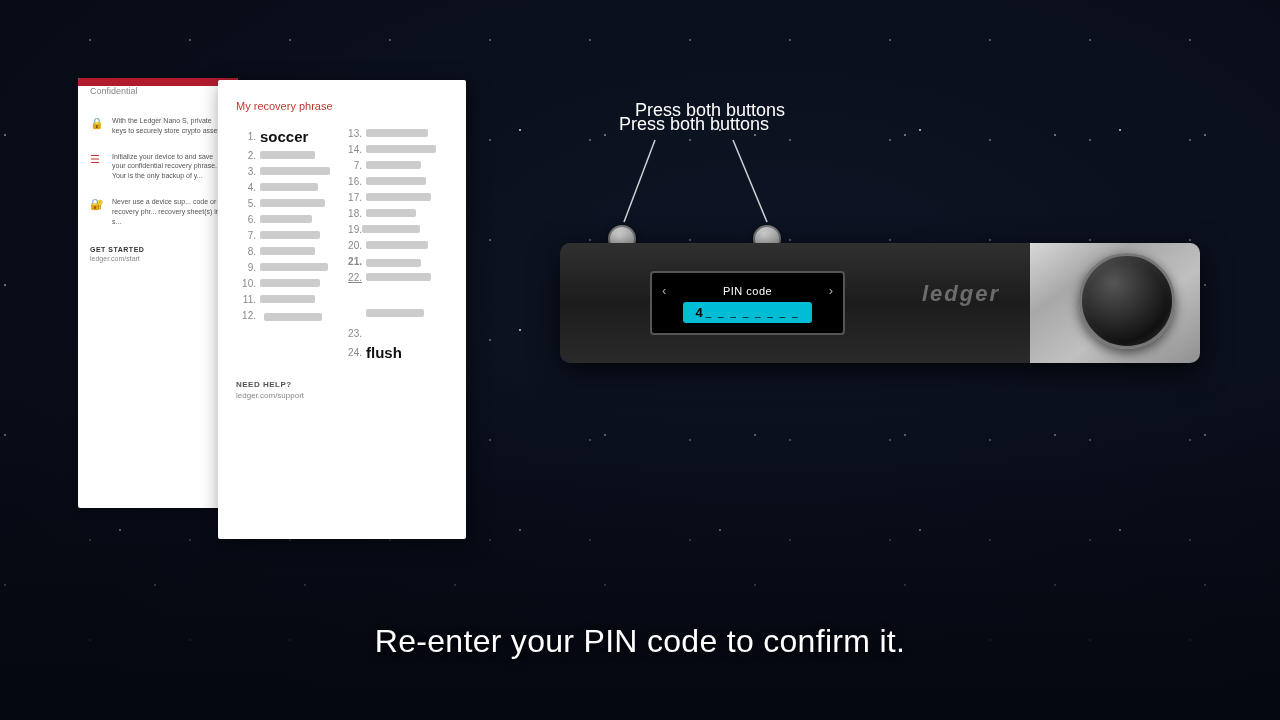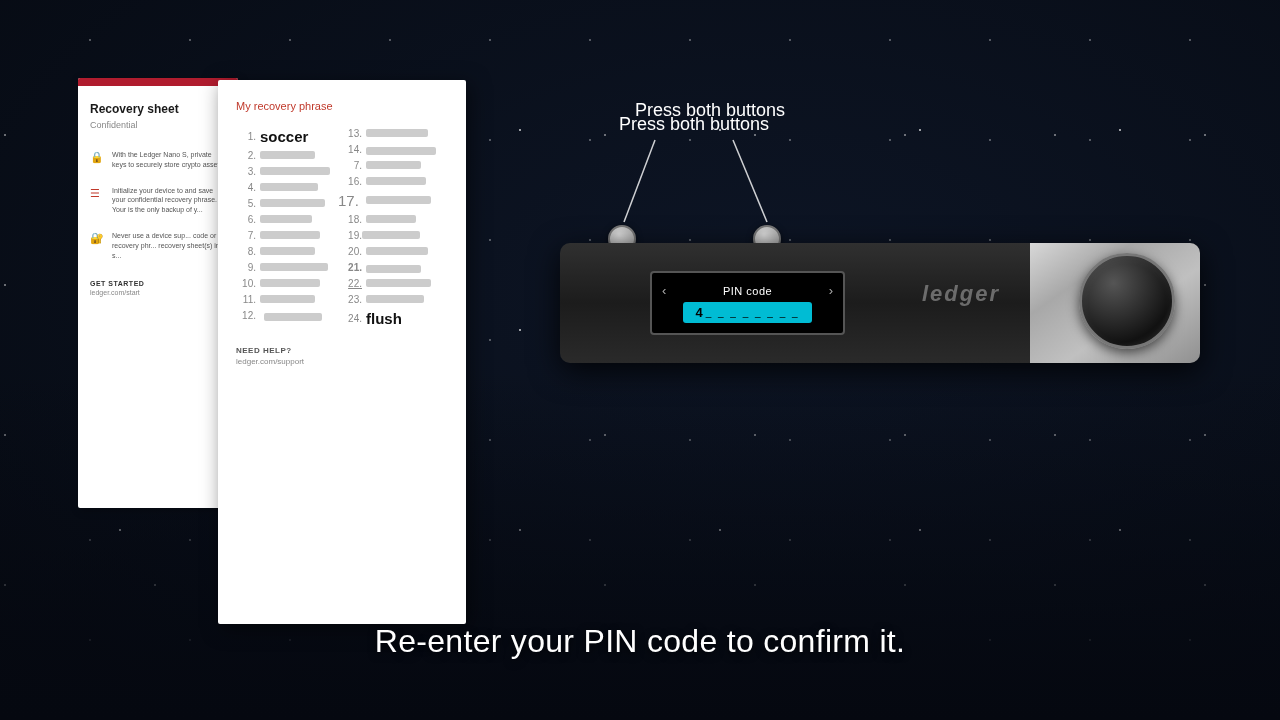--- a/index.html
+++ b/index.html
@@ -106,21 +106,21 @@
       color: #888;
       padding: 0 12px;
     }
 
     
     .recovery-card {
       position: absolute;
       left: 218px;
       top: 80px;
       width: 248px;
-      height: 544px;
+      height: 459px;
       background: #fff;
       border-radius: 2px;
       box-shadow: 4px 4px 20px rgba(0,0,0,0.5);
       padding: 20px 18px;
     }
 
     .recovery-card .card-title {
       font-size: 11px;
       color: #c0392b;
       margin-bottom: 14px;
@@ -209,21 +209,20 @@
   </style>
 </head>
 <body>
 
 <div class="bg"></div>
 <div class="stars"></div>
 <div class="mountain-silhouette"></div>
 
 <div class="recovery-sheet-bg">
   <div class="red-bar"></div>
-  <div class="sheet-title">Recovery sheet</div>
   <div class="sheet-sub">Confidential</div>
   <div class="icon-row">
     <div class="icon-box" style="color:#c0392b; font-size:11px;">🔒</div>
     <div class="icon-text">With the Ledger Nano S, private keys to securely store crypto assets.</div>
   </div>
   <div class="icon-row">
     <div class="icon-box" style="color:#c0392b; font-size:11px;">☰</div>
     <div class="icon-text">Initialize your device to and save your confidential recovery phrase. Your is the only backup of y...</div>
   </div>
   <div class="icon-row">
@@ -285,34 +284,34 @@
         <div style="display: flex; align-items: flex-end; gap: 8px; padding: 1.5px 0px;">
           <span style="color: rgb(136, 136, 136); font-size: 10px; min-width: 20px; text-align: right;">12.</span>
           <div style="height: 8px; background: rgb(204, 204, 204); border-radius: 2px; width: 58px;"></div>
         </div>
       </div>
       <div style="display: flex; flex-direction: column; gap: 2px; padding-left: 8px;">
         <div style="display: flex; align-items: center; gap: 4px; padding: 1.5px 0px;">
           <span style="color: rgb(136, 136, 136); font-size: 10px; min-width: 24px; text-align: right;">13.</span>
           <div style="height: 8px; background: rgb(204, 204, 204); border-radius: 2px; width: 62px;"></div>
         </div>
-        <div style="display: flex; align-items: flex-end; gap: 4px; padding: 1.5px 0px;">
+        <div style="display: flex; align-items: center; gap: 4px; padding: 1.5px 0px;">
           <span style="color: rgb(136, 136, 136); font-size: 10px; min-width: 24px; text-align: right;">14.</span>
           <div style="height: 8px; background: rgb(204, 204, 204); border-radius: 2px; width: 70px;"></div>
         </div>
         <div style="display: flex; align-items: center; gap: 4px; padding: 1.5px 0px;">
           <span style="color: rgb(136, 136, 136); font-size: 10px; min-width: 24px; text-align: right;">7.</span>
           <div style="height: 8px; background: rgb(204, 204, 204); border-radius: 2px; width: 55px;"></div>
         </div>
         <div style="display: flex; align-items: center; gap: 4px; padding: 1.5px 0px;">
           <span style="color: rgb(136, 136, 136); font-size: 10px; min-width: 24px; text-align: right;">16.</span>
           <div style="height: 8px; background: rgb(204, 204, 204); border-radius: 2px; width: 60px;"></div>
         </div>
         <div style="display: flex; align-items: center; gap: 4px; padding: 1.5px 0px;">
-          <span style="color: rgb(136, 136, 136); font-size: 15px; min-width: 24px; text-align: left;">17.</span>
+          <span style="color: rgb(136, 136, 136); font-size: 10px; min-width: 24px; text-align: right;">17.</span>
           <div style="height: 8px; background: rgb(204, 204, 204); border-radius: 2px; width: 65px;"></div>
         </div>
         <div style="display: flex; align-items: center; gap: 4px; padding: 1.5px 0px;">
           <span style="color: rgb(136, 136, 136); font-size: 10px; min-width: 24px; text-align: right;">18.</span>
           <div style="height: 8px; background: rgb(204, 204, 204); border-radius: 2px; width: 50px;"></div>
         </div>
         <div style="display: flex; align-items: center; gap: 0; padding: 1.5px 0px;">
           <span style="color: rgb(136, 136, 136); font-size: 10px; min-width: 24px; text-align: right;">19.</span>
           <div style="height: 8px; background: rgb(204, 204, 204); border-radius: 2px; width: 58px;"></div>
         </div>
@@ -322,21 +321,21 @@
         </div>
         <div style="display: flex; align-items: flex-end; gap: 4px; padding: 1.5px 0px; font-weight: bold;">
           <span style="color: rgb(136, 136, 136); font-size: 10px; min-width: 24px; text-align: right;">21.</span>
           <div style="height: 8px; background: rgb(204, 204, 204); border-radius: 2px; width: 55px;"></div>
         </div>
         <div style="display: flex; align-items: center; gap: 4px; padding: 1.5px 0px;">
           <span style="color: rgb(136, 136, 136); font-size: 10px; min-width: 24px; text-align: right; text-decoration: underline;">22.</span>
           <div style="height: 8px; background: rgb(204, 204, 204); border-radius: 2px; width: 65px;"></div>
         </div>
         <div style="display: flex; align-items: center; gap: 4px; padding: 1.5px 0px;">
-          <span style="color: rgb(136, 136, 136); font-size: 10px; min-width: 24px; text-align: right;">23.</span>
+          <span style="color: rgb(136, 136, 136); font-size: 10px; min-width: 24px; text-align: right; margin-top: 40px;">23.</span>
           <div style="height: 8px; background: rgb(204, 204, 204); border-radius: 2px; width: 58px;"></div>
         </div>
         <div style="display: flex; align-items: center; gap: 4px; padding: 1.5px 0px;">
           <span style="color: rgb(136, 136, 136); font-size: 10px; min-width: 24px; text-align: right;">24.</span>
           <span style="font-size: 15px; font-weight: 700; color: rgb(17, 17, 17);">flush</span>
         </div>
       </div>
     </div>
   <div class="need-help">NEED HELP?</div>
   <div class="help-link">ledger.com/support</div>

